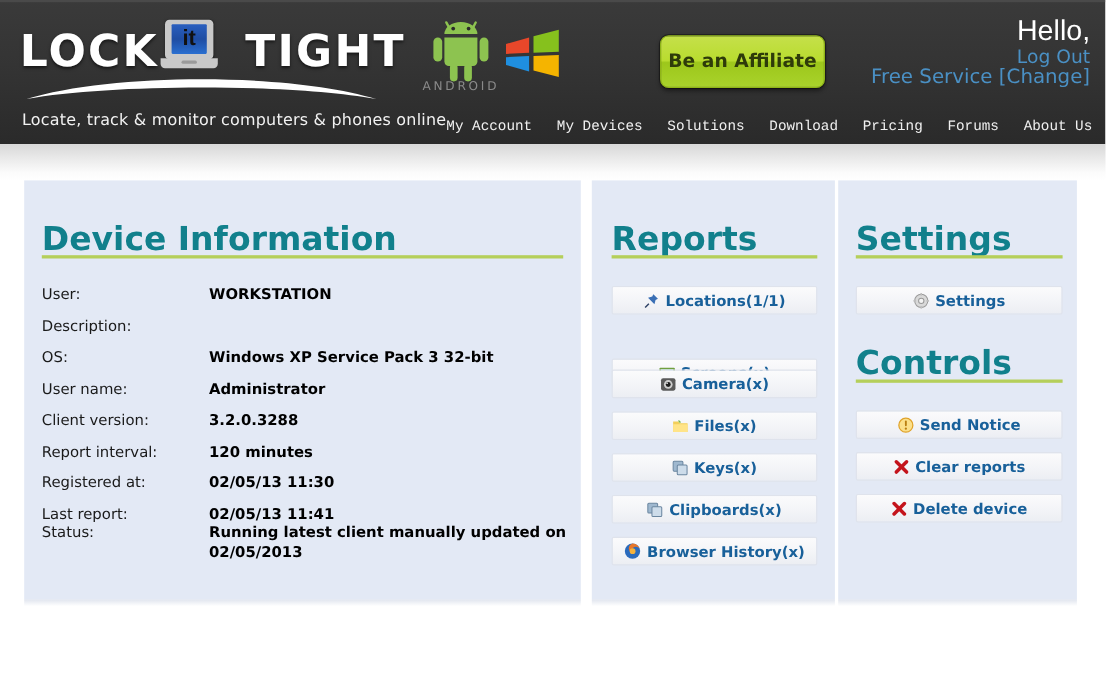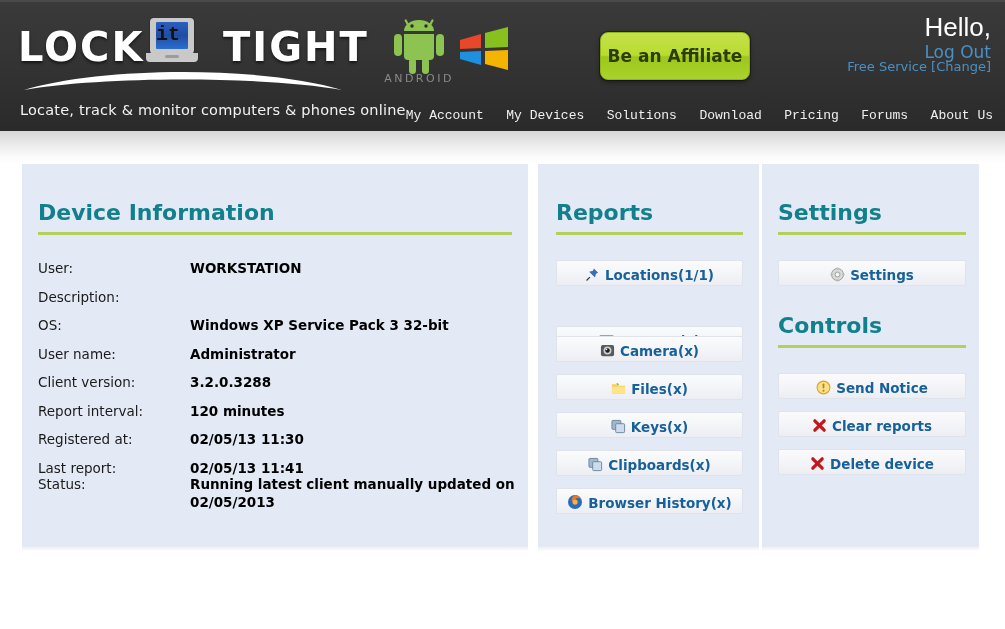--- a/index.html
+++ b/index.html
@@ -46,22 +46,22 @@
     background: #c9c9c9; border-radius: 4px;
     box-shadow: 0 1px 2px rgba(0,0,0,.5);
   }
   .laptop-inner {
     position: absolute; left: 6px; top: 4px; width: 32px; height: 27px;
     background: linear-gradient(to bottom, #2a5fbf 0%, #1f4da3 50%, #2a6fd0 100%);
     border-radius: 1px;
   }
   .laptop-it {
     position: absolute; left: 0; top: 1px; width: 32px;
-    text-align: left; color: #111;
-    font-family: Liberation Mono, monospace;
+    text-align: center; color: #111;
+    font-family: Liberation Sans, sans-serif;
     font-weight: bold; font-size: 20px; line-height: 24px;
   }
   .laptop-base {
     position: absolute; left: 0; top: 35px; width: 52px; height: 9px;
     background: #c9c9c9; border-radius: 0 0 4px 4px;
   }
   .laptop-pad {
     position: absolute; left: 19px; top: 37px; width: 14px; height: 3px;
     background: #9b9b9b; border-radius: 2px;
   }
@@ -110,21 +110,21 @@
     text-align: right; white-space: nowrap;
   }
   .logout {
     position: absolute; right: 14px; top: 42px;
     color: #4a90c4; font-size: 17px;
     font-family: "DejaVu Sans", sans-serif;
     text-align: right; white-space: nowrap; cursor: pointer;
   }
   .svc-row {
     position: absolute; right: 14px; top: 59px;
-    font-size: 13px; white-space: nowrap;
+    font-size: 18px; white-space: nowrap;
     font-family: "DejaVu Sans", sans-serif;
     color: #4a90c4;
   }
   .svc-row .svc-name { color: #4a90c4; cursor: pointer; }
   .svc-row .svc-change { color: #4a90c4; cursor: pointer; }
 
   
   .nav {
     position: absolute; right: 12px; bottom: 8px;
     white-space: nowrap;
@@ -157,21 +157,21 @@
     background: linear-gradient(to bottom, rgba(200,208,225,.55), rgba(255,255,255,0));
   }
   .p1 { left: 22px; width: 506px; }
   .p2 { left: 538px; width: 221px; }
   .p3 { left: 762px; width: 217px; }
 
   .sec-title {
     position: absolute;
     color: #11808c;
     font-weight: bold;
-    font-size: 22px;
+    font-size: 30px;
     font-family: "DejaVu Sans", sans-serif;
     white-space: nowrap;
   }
   .sec-rule {
     position: absolute;
     height: 3px;
     background: #b5cf5a;
   }
 
   

